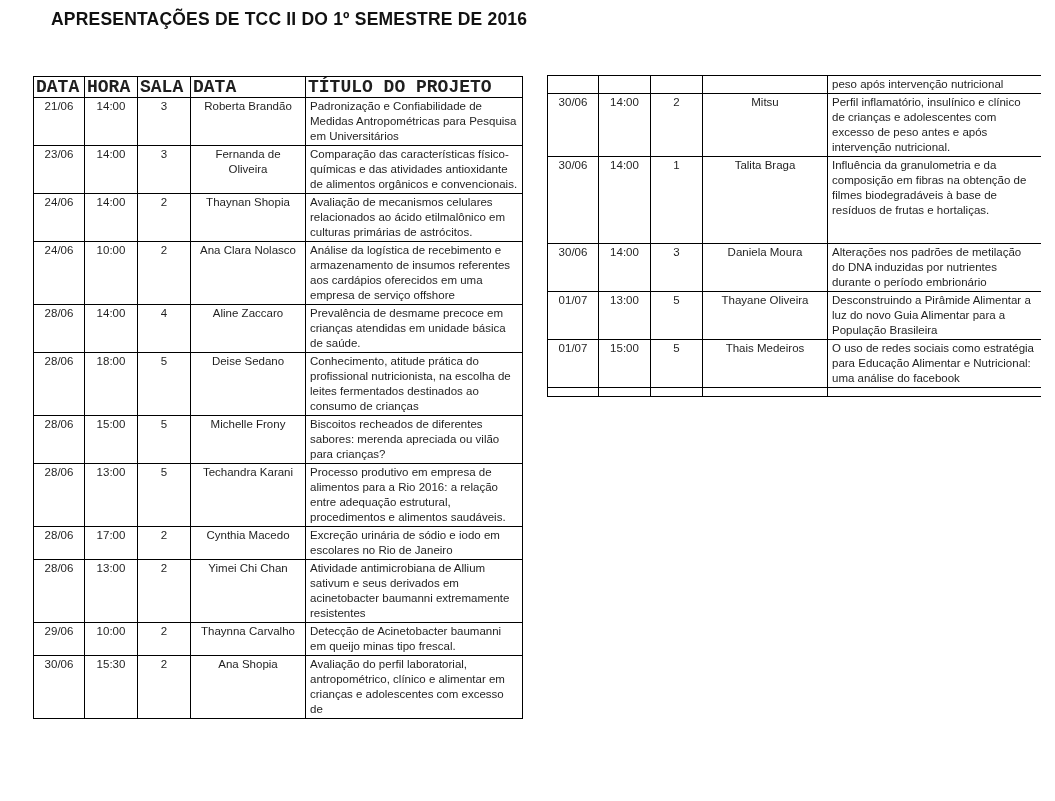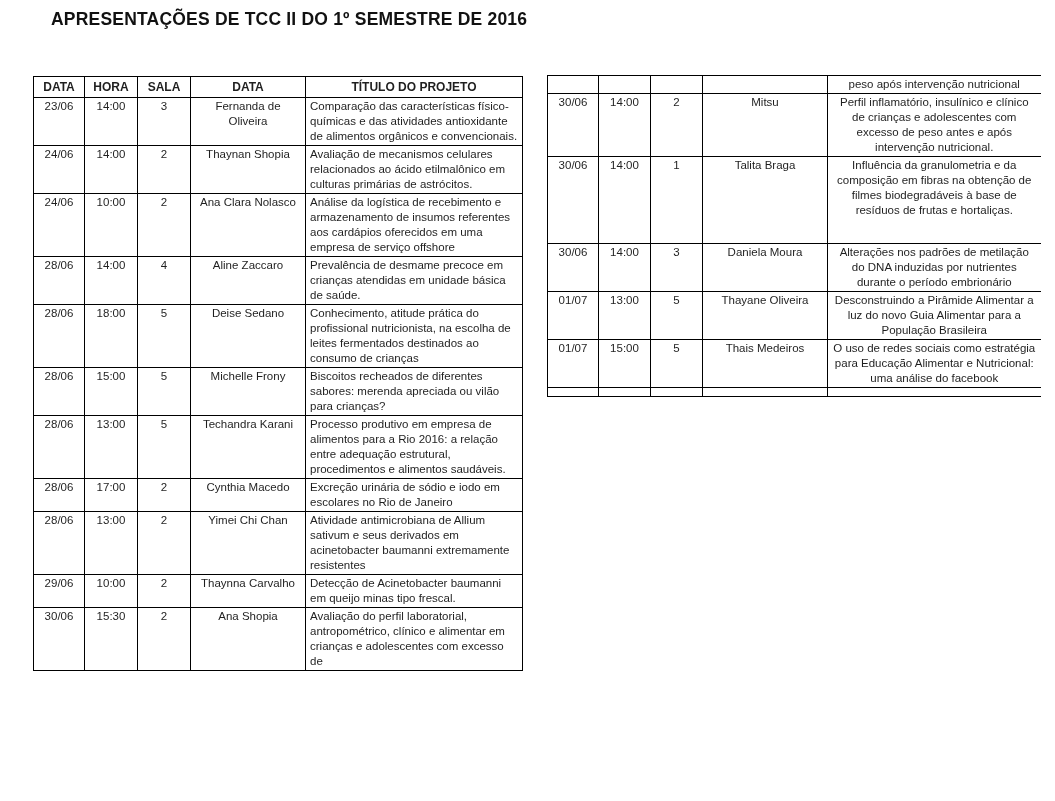--- a/index.html
+++ b/index.html
@@ -34,29 +34,30 @@
   table.sched th, table.sched td {
     border:1px solid #000000;
     vertical-align:top;
     padding:1px 4px;
     font-size:11.5px;
     line-height:15px;
     overflow:hidden;
     word-wrap:break-word;
   }
   table.sched th {
-    font-size:12px;
+    font-size:18px;
     line-height:18px;
     font-weight:bold;
-    text-align:center;
+    text-align:left;
     padding:1px 2px;
+    font-family:Liberation Mono, monospace;
   }
   td.c { text-align:center; }
   td.t { text-align:left; }
-  #table-right td.no-right { border-right:none;text-align:center; }
+  #table-right td.no-right { border-right:none; }
   
   #table-right tbody tr:nth-child(3) td { height:84px; }
   
   #table-right tr.stub-row td { height:8px; padding:0; }
 </style>
 </head>
 <body>
 
 <div class="page">
   <h1 class="doc-title">APRESENTAÇÕES DE TCC II DO 1º SEMESTRE DE 2016</h1>
@@ -73,20 +74,27 @@
         <tr>
           <th>DATA</th>
           <th>HORA</th>
           <th>SALA</th>
           <th>DATA</th>
           <th>TÍTULO DO PROJETO</th>
         </tr>
       </thead>
     <tbody>
         <tr>
+          <td class="c">21/06</td>
+          <td class="c">14:00</td>
+          <td class="c">3</td>
+          <td class="c">Roberta Brandão</td>
+          <td class="t">Padronização e Confiabilidade de Medidas Antropométricas para Pesquisa em Universitários</td>
+        </tr>
+        <tr>
           <td class="c">23/06</td>
           <td class="c">14:00</td>
           <td class="c">3</td>
           <td class="c">Fernanda de Oliveira</td>
           <td class="t">Comparação das características físico-químicas e das atividades antioxidante de alimentos orgânicos e convencionais.</td>
         </tr>
         <tr>
           <td class="c">24/06</td>
           <td class="c">14:00</td>
           <td class="c">2</td>

